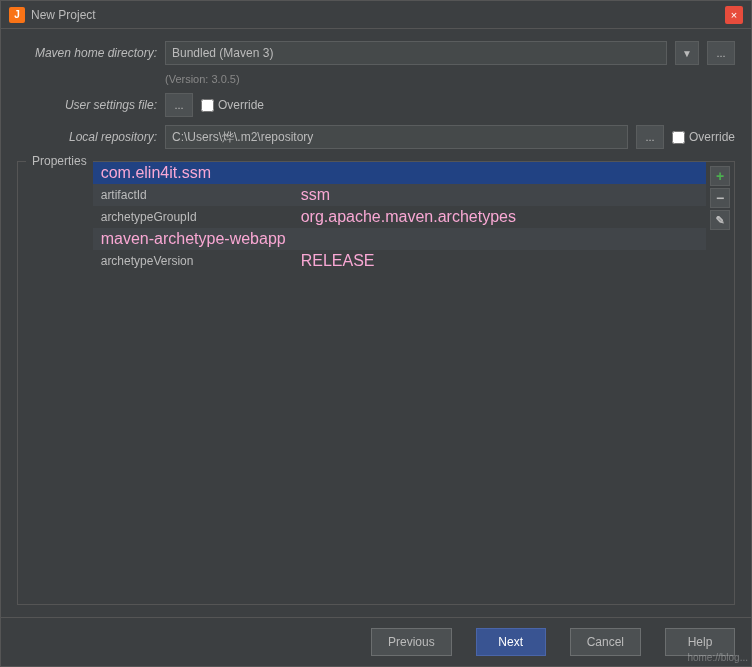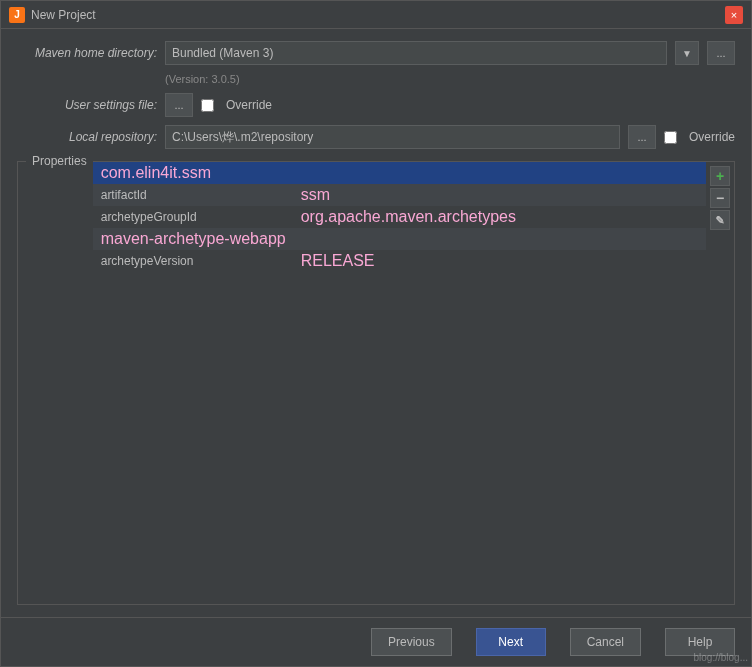--- a/index.html
+++ b/index.html
@@ -129,21 +129,21 @@
       cursor: pointer;
       display: flex;
       align-items: center;
       justify-content: center;
       font-size: 10px;
     }
 
     .override-row {
       display: flex;
       align-items: center;
-      gap: 12px;
+      gap: 4px;
     }
 
     .override-checkbox {
       width: 13px;
       height: 13px;
       accent-color: #4c5052;
       cursor: pointer;
     }
 
     .override-label {
@@ -367,13 +367,13 @@
 
   <div class="footer">
     <button class="btn">Previous</button>
     <button class="btn primary">Next</button>
     <button class="btn">Cancel</button>
     <button class="btn">Help</button>
   </div>
 
 </div>
 
-<div class="watermark">blog://blog...</div>
+<div class="watermark">home://blog...</div>
 
 </body></html>

